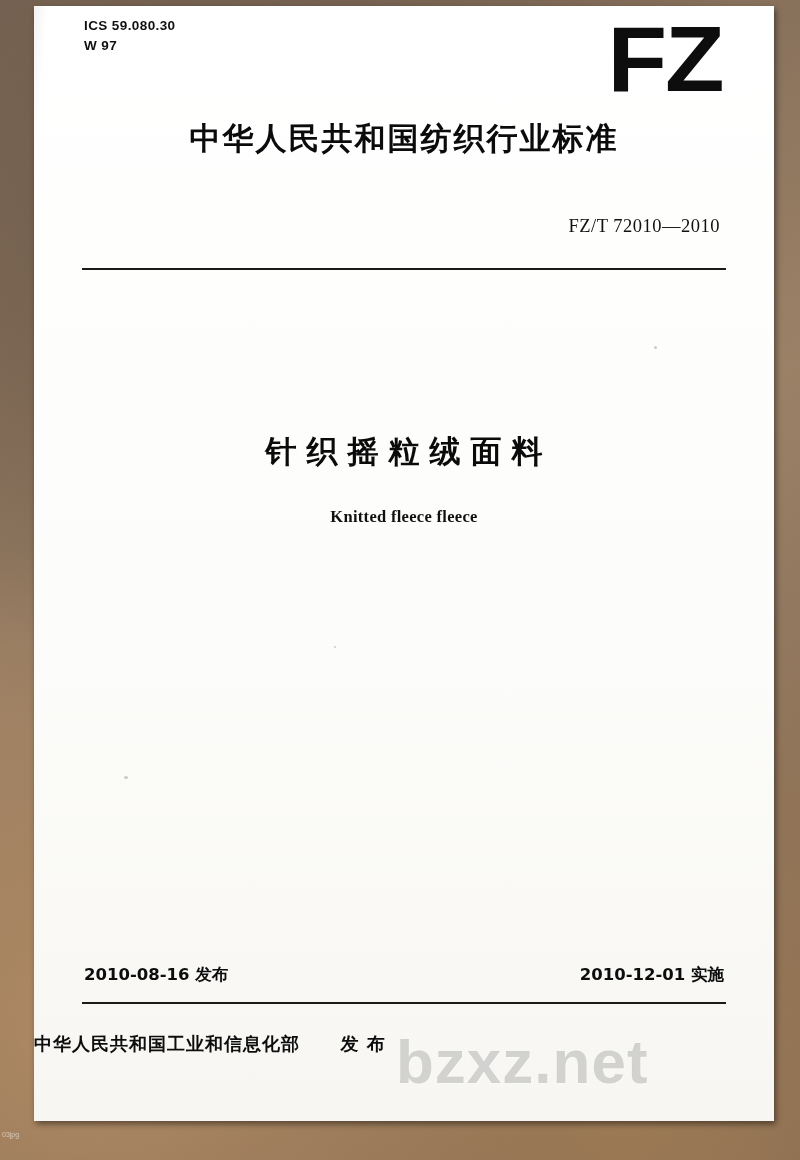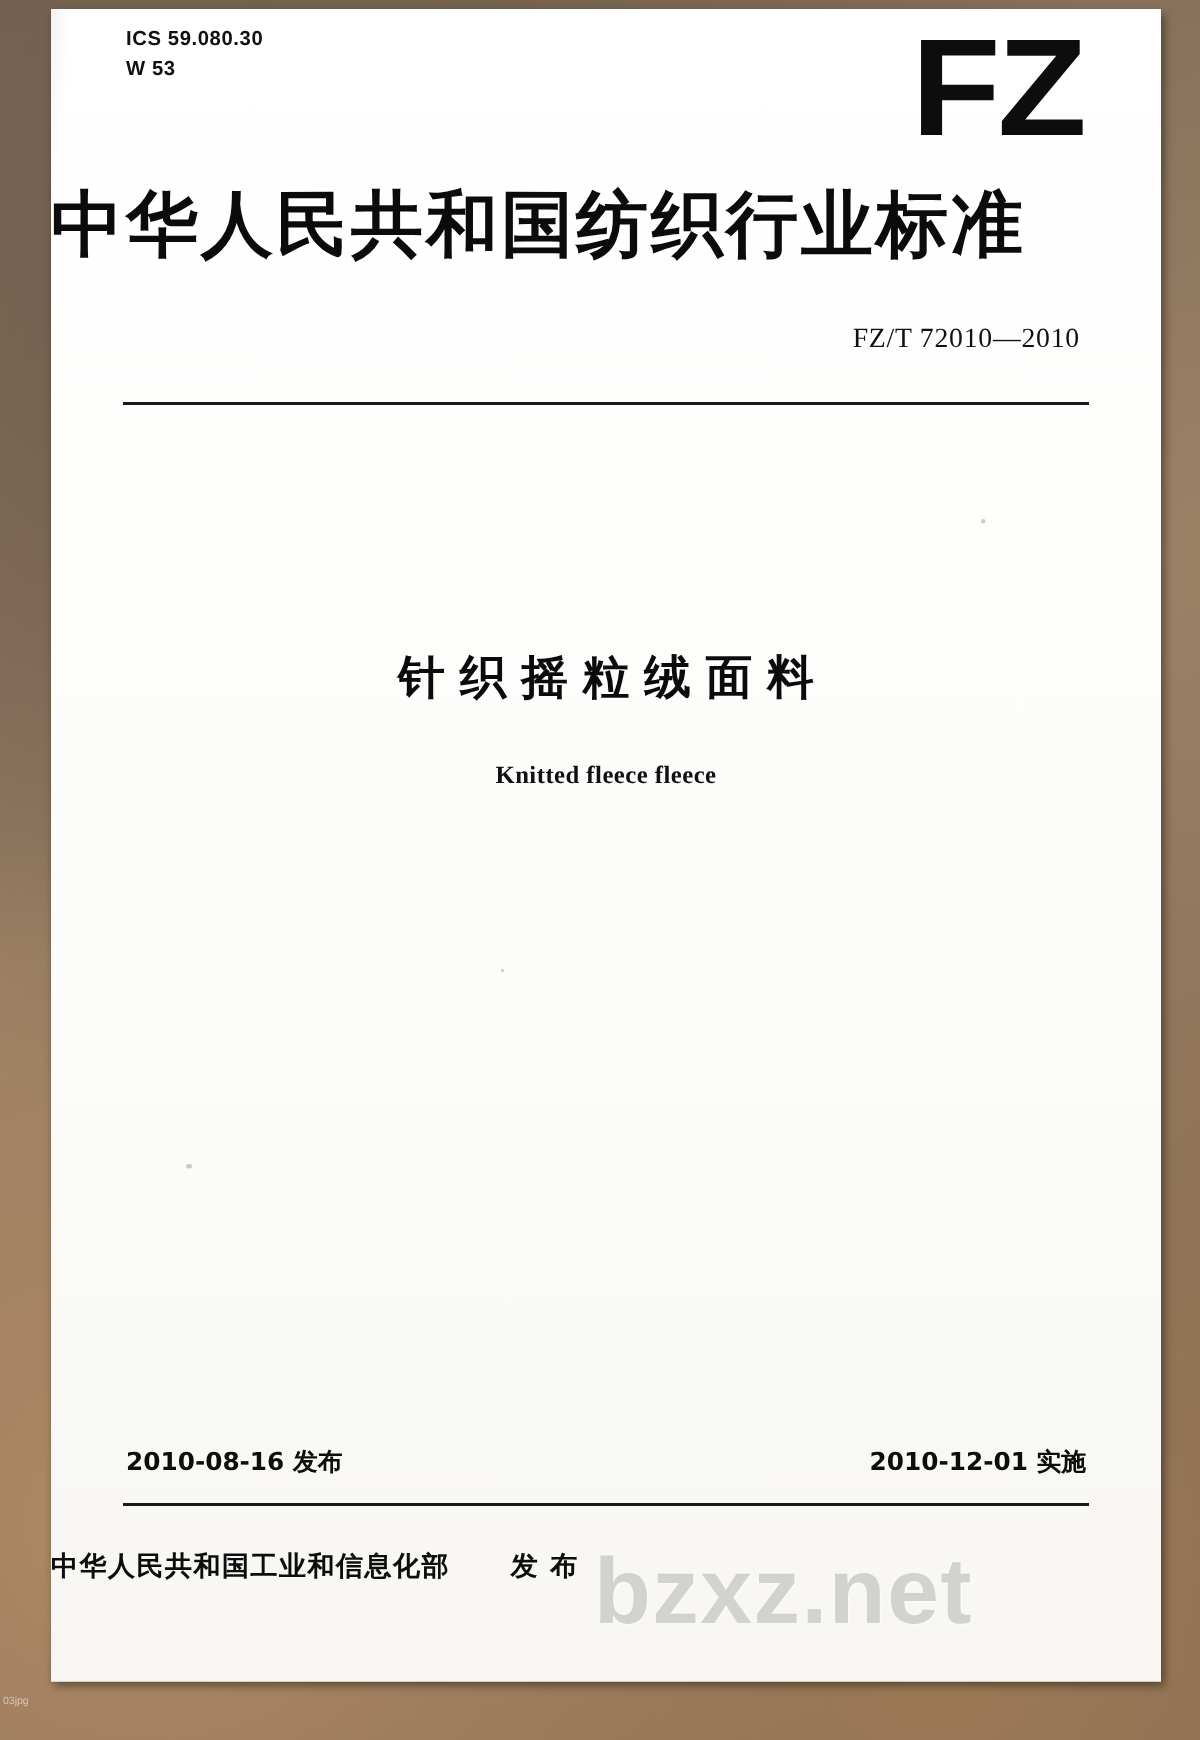--- a/index.html
+++ b/index.html
@@ -67,22 +67,23 @@
     color: #0d0d0d;
     transform: scaleX(1.06);
     transform-origin: right top;
   }
   
   .cn-title {
     position: absolute;
     left: 0;
     right: 0;
     top: 112px;
-    font-family: "DejaVu Sans", "Liberation Sans", sans-serif;
-    font-size: 48px;
+    text-align: center;
+    font-family: "DejaVu Sans", "Liberation Sans", sans-serif;
+    font-size: 31px;
     font-weight: bold;
     color: #0b0b0b;
     letter-spacing: 2px;
   }
   .std-no {
     position: absolute;
     right: 54px;
     top: 210px;
     font-family: "Liberation Serif", serif;
     font-size: 18.5px;
@@ -193,21 +194,21 @@
 
   <div class="sheet">
     <div class="sheet-inner">
 
       <div class="speck" style="left:620px; top:340px; width:3px; height:3px;"></div>
       <div class="speck" style="left:90px; top:770px; width:4px; height:3px;"></div>
       <div class="speck" style="left:300px; top:640px; width:2px; height:2px;"></div>
 
       <div class="ics">
         <div>ICS 59.080.30</div>
-        <div>W 53</div>
+        <div>W 97</div>
       </div>
 
       <div class="fz">FZ</div>
 
       <div class="cn-title">中华人民共和国纺织行业标准</div>
 
       <div class="std-no">FZ/T 72010—2010</div>
 
       <div class="rule-top"></div>
 

